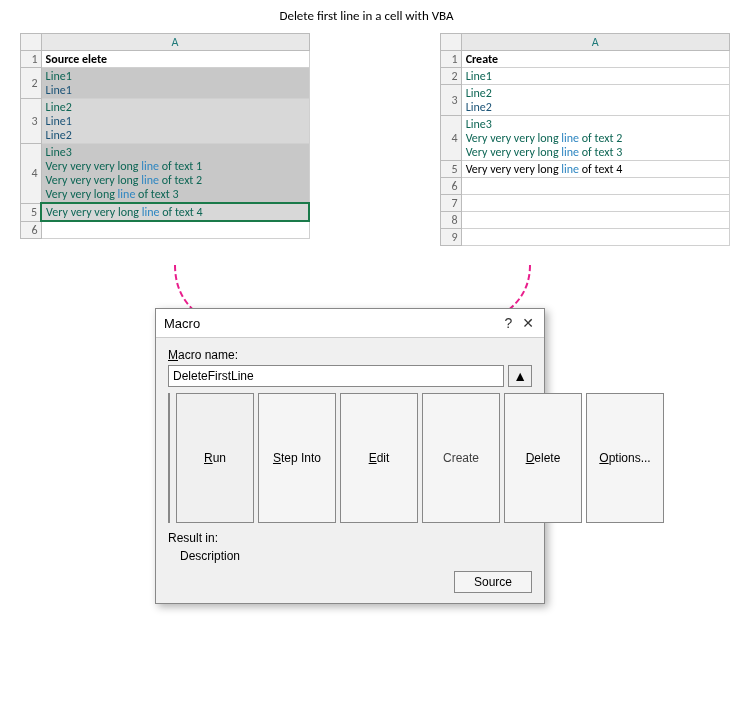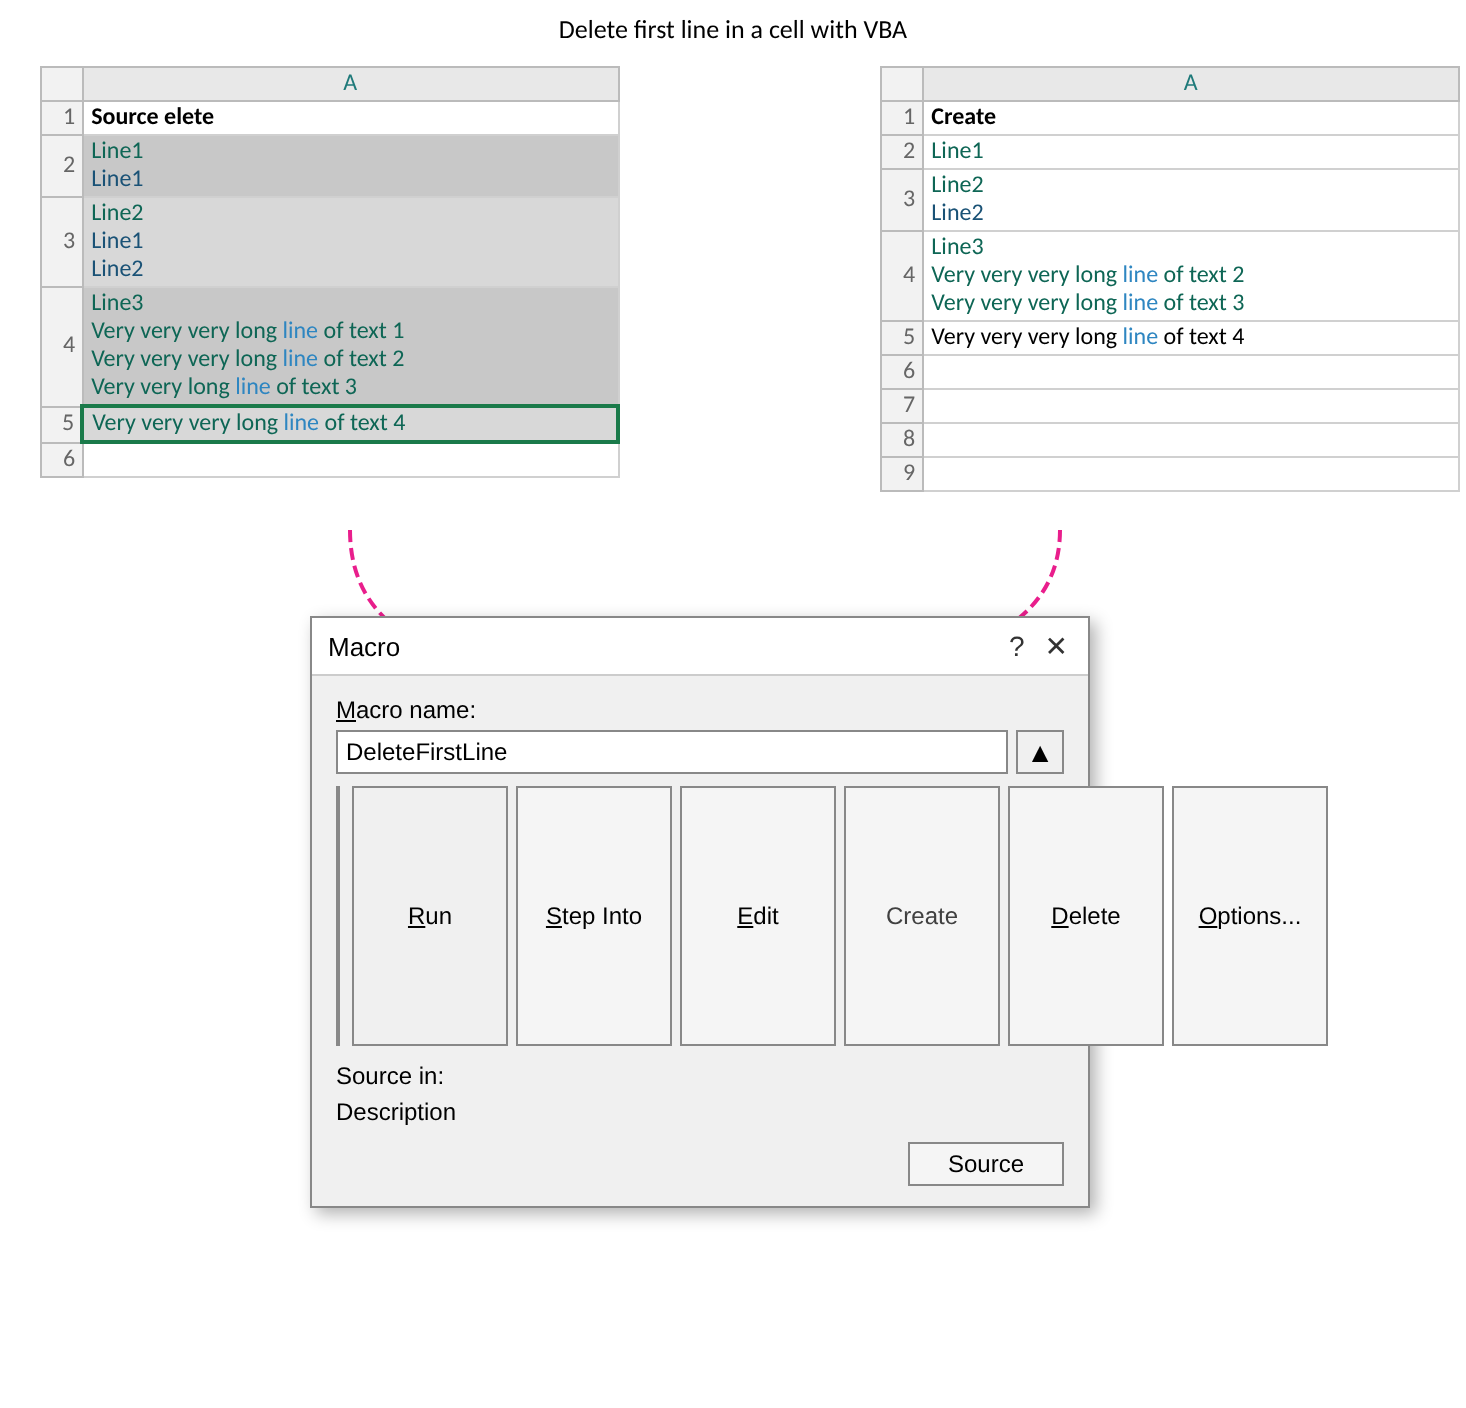--- a/index.html
+++ b/index.html
@@ -217,20 +217,21 @@
       border: 1px solid #888;
       background: #fff;
       padding: 1px 4px;
       font-size: 12px;
       height: 22px;
     }
 
     .dialog-desc-label {
       font-size: 12px;
       margin-bottom: 2px;
+      margin-left: 12px;
     }
 
     .dialog-cancel-row {
       display: flex;
       justify-content: flex-end;
       margin-top: 8px;
     }
 
     
     .arrows-svg {
@@ -377,21 +378,21 @@
         <button class="dialog-btn"><u>S</u>tep Into</button>
         <button class="dialog-btn"><u>E</u>dit</button>
         <button class="dialog-btn disabled">Create</button>
         <button class="dialog-btn"><u>D</u>elete</button>
         <button class="dialog-btn"><u>O</u>ptions...</button>
       </div>
     </div>
 
     <div class="dialog-footer">
       <div class="dialog-macros-in">
-        <label>Source in:</label>
+        <label>Result in:</label>
       </div>
       <div class="dialog-desc-label">Description</div>
       <div class="dialog-cancel-row">
         <button class="dialog-btn">Source</button>
       </div>
     </div>
   </div>
 </div>
 
 </body></html>

